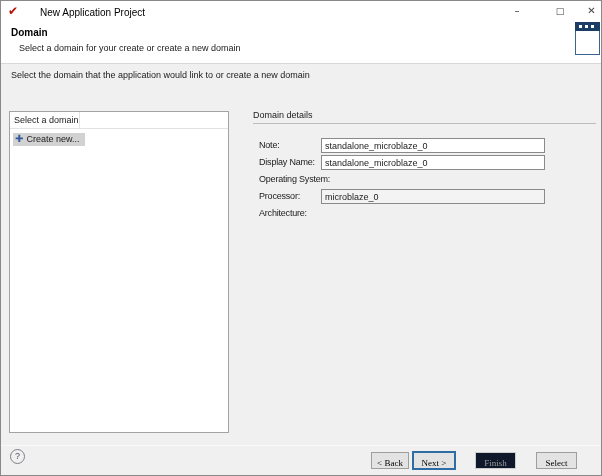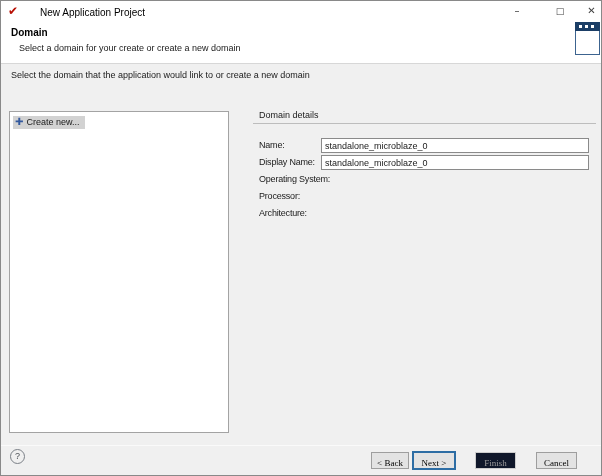--- a/index.html
+++ b/index.html
@@ -38,24 +38,24 @@
   .domain-panel { position:absolute; left:8px; top:110px; width:220px; height:322px;
                   background:#ffffff; border:1px solid #a3a3a3; }
   .panel-header { position:relative; height:17px; border-bottom:1px solid #e2e2e2; }
   .panel-header-label { padding-left:4px; line-height:16px; white-space:nowrap; }
   .panel-header-div { position:absolute; left:69px; top:0; width:1px; height:16px; background:#e2e2e2; }
   .domain-item { display:inline-flex; align-items:center; margin:4px 0 0 3px;
                  background:#d2d2d2; padding:1px 6px 2px 2px; cursor:default; }
   .plus-icon { font-size:10px; color:#33599e; margin-right:3px; line-height:10px;
                font-family:"DejaVu Sans",sans-serif; }
   
-  .details-title { position:absolute; left:252px; top:109px; white-space:nowrap;margin-left:6px; }
+  .details-title { position:absolute; left:252px; top:109px; white-space:nowrap; }
   .details-sep { position:absolute; left:252px; top:122px; width:343px; height:1px; background:#bdbdbd; }
   .frow-label { position:absolute; left:258px; line-height:15px; white-space:nowrap; letter-spacing:-0.2px; }
-  .ftext { position:absolute; left:320px; width:268px; height:15px; border:1px solid #8a8a8a;
+  .ftext { position:absolute; left:320px; width:224px; height:15px; border:1px solid #8a8a8a;
            background:#ffffff; font-family:inherit; font-size:9px; padding:0 3px; color:#1a1a1a; }
   .ftext.dim { background:#f3f3f3; }
   .fselect { position:absolute; left:320px; width:128px; height:15px; border:1px solid #9a9a9a;
              background:#dbdbdb; line-height:13px; padding:0 3px; cursor:default; }
   .chevron { position:absolute; right:6px; top:4px; width:5px; height:5px;
              border-right:1px solid #4d4d4d; border-bottom:1px solid #4d4d4d;
              transform:rotate(45deg) scale(1,0.8); }
   .r1 { top:137px; } .r2 { top:154px; } .r3 { top:171px; } .r4 { top:188px; } .r5 { top:205px; }
   
   .footer-sep { position:absolute; left:0; top:444px; width:600px; height:1px; background:#d2d2d2;
@@ -93,41 +93,46 @@
           <i></i>
         </div>
       <div class="body"></div>
     </div>
   </div>
   <div class="sep-banner"></div>
 
   <div class="instr1">Select the domain that the application would link to or create a new domain</div>
 
   <div class="domain-panel">
+    <div class="panel-header">
+      <div class="panel-header-label">Select a domain</div>
+      <div class="panel-header-div"></div>
+    </div>
     <div class="domain-item">
       <span class="plus-icon">✚</span>
       <span>Create new...</span>
     </div>
   </div>
 
   <div class="details-title">Domain details</div>
   <div class="details-sep"></div>
 
-  <div class="frow-label r1">Name:</div>
+  <div class="frow-label r1">Note:</div>
   <input class="ftext r1" type="text" value="standalone_microblaze_0" style="">
 
   <div class="frow-label r2">Display Name:</div>
   <input class="ftext r2" type="text" value="standalone_microblaze_0" style="">
 
   <div class="frow-label r3">Operating System:</div>
 
   <div class="frow-label r4">Processor:</div>
+  <input class="ftext dim r4" type="text" value="microblaze_0" style="">
 
   <div class="frow-label r5">Architecture:</div>
 
   <div class="footer-sep"></div>
   <div class="help-btn">?</div>
   <button class="btn btn-back">&lt; Back</button>
   <button class="btn btn-next">Next &gt;</button>
   <button class="btn btn-finish">Finish</button>
-  <button class="btn btn-cancel">Cancel</button>
+  <button class="btn btn-cancel">Select</button>
 
 </div>
 
 </body></html>

